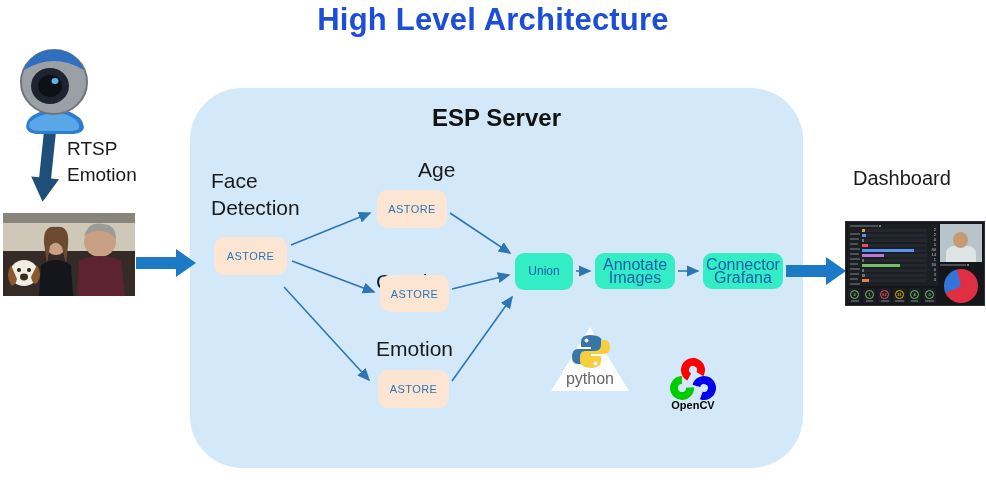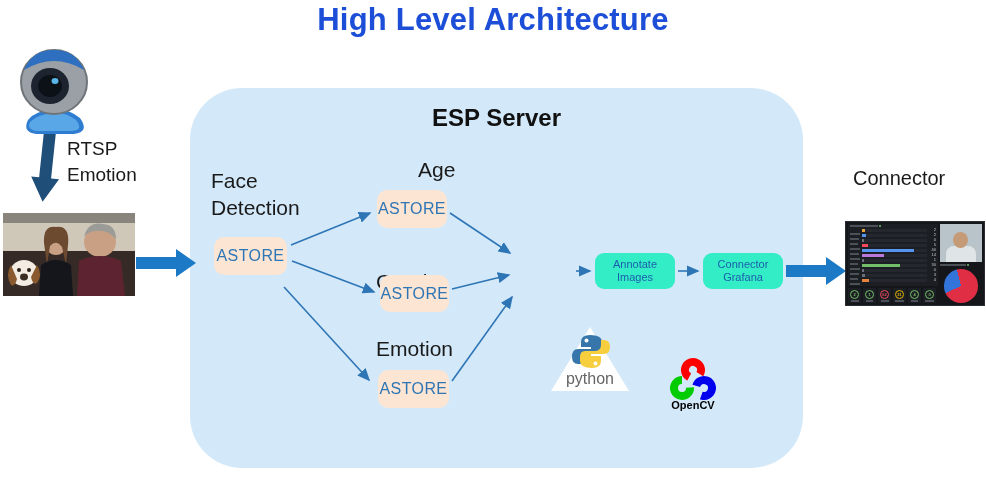--- a/index.html
+++ b/index.html
@@ -28,29 +28,29 @@
              font-size:24px;font-weight:700;color:#111;z-index:2;}
 
   .node-label{position:absolute;font-size:21px;color:#1a1a1a;z-index:2;line-height:27px;}
   .lbl-face{left:211px;top:167px;width:112px;}
   .lbl-age{left:378px;top:156px;margin-left:40px;}
   .lbl-gender{left:376px;top:248px;margin-top:20px;}
   .lbl-emotion{left:376px;top:335px;}
 
   .astore{position:absolute;background:#fce5d3;border-radius:10px;z-index:2;
           display:flex;align-items:center;justify-content:center;
-          font-size:16px;color:#2e75b6;letter-spacing:.4px;}
+          font-size:11px;color:#2e75b6;letter-spacing:.4px;}
   .astore-face{left:214px;top:237px;width:73px;height:38px;}
   .astore-age{left:377px;top:190px;width:70px;height:38px;}
   .astore-gender{left:380px;top:275px;width:69px;height:37px;}
   .astore-emotion{left:378px;top:370px;width:71px;height:38px;}
 
   .process{position:absolute;background:#32edc5;border-radius:9px;z-index:2;
            display:flex;align-items:center;justify-content:center;text-align:center;
-           font-size:11px;color:#1d5fae;line-height:13px;}
+           font-size:16px;color:#1d5fae;line-height:13px;}
   .proc-union{left:515px;top:253px;width:58px;height:37px;font-size:12px;}
   .proc-annotate{left:595px;top:253px;width:80px;height:36px;}
   .proc-connector{left:703px;top:253px;width:80px;height:36px;}
 
   
   .py-logo{position:absolute;left:551px;top:327px;width:78px;height:64px;z-index:2;}
   .cv-logo{position:absolute;left:664px;top:356px;width:58px;height:56px;z-index:2;}
 
   
   .dash-label{position:absolute;left:853px;top:167px;width:110px;font-size:20px;color:#1a1a1a;z-index:2;}
@@ -163,20 +163,23 @@
   <div class="node-label lbl-gender">Gender</div>
   <div class="astore astore-gender">
     <span>ASTORE</span>
   </div>
 
   <div class="node-label lbl-emotion">Emotion</div>
   <div class="astore astore-emotion">
     <span>ASTORE</span>
   </div>
 
+  <div class="process proc-union">
+    <span>Union</span>
+  </div>
   <div class="process proc-annotate">
     <span>Annotate Images</span>
   </div>
   <div class="process proc-connector">
     <span>Connector Grafana</span>
   </div>
 
   <svg class="py-logo" viewBox="0 0 78 64">
     <polygon points="39,0 78,64 0,64" fill="#ffffff"></polygon>
     <g transform="translate(22,6)">
@@ -190,21 +193,21 @@
 
   <svg class="cv-logo" viewBox="0 0 58 56">
     <g stroke-linecap="butt" fill="none">
       <circle cx="29" cy="14" r="8" stroke="#ff0000" stroke-width="8" stroke-dasharray="38 13" transform="rotate(118 29 14)"></circle>
       <circle cx="18" cy="32" r="8" stroke="#00cc00" stroke-width="8" stroke-dasharray="38 13" transform="rotate(-4 18 32)"></circle>
       <circle cx="40" cy="32" r="8" stroke="#0000ee" stroke-width="8" stroke-dasharray="38 13" transform="rotate(196 40 32)"></circle>
     </g>
     <text x="29" y="53" text-anchor="middle" font-size="11" font-weight="700" fill="#000000" font-family="Liberation Sans, sans-serif">OpenCV</text>
   </svg>
 
-  <div class="dash-label">Connector</div>
+  <div class="dash-label">Dashboard</div>
 
   <div class="dash">
     <div class="dash-left">
       <div class="dash-panel">
         <div class="dash-panel-title">
             <span class="stub" style="width:28px"></span>
             <span class="dot"></span>
           </div>
         <div class="bar-row">
             <span class="rlbl"><span class="stub" style="width:10px"></span></span>

